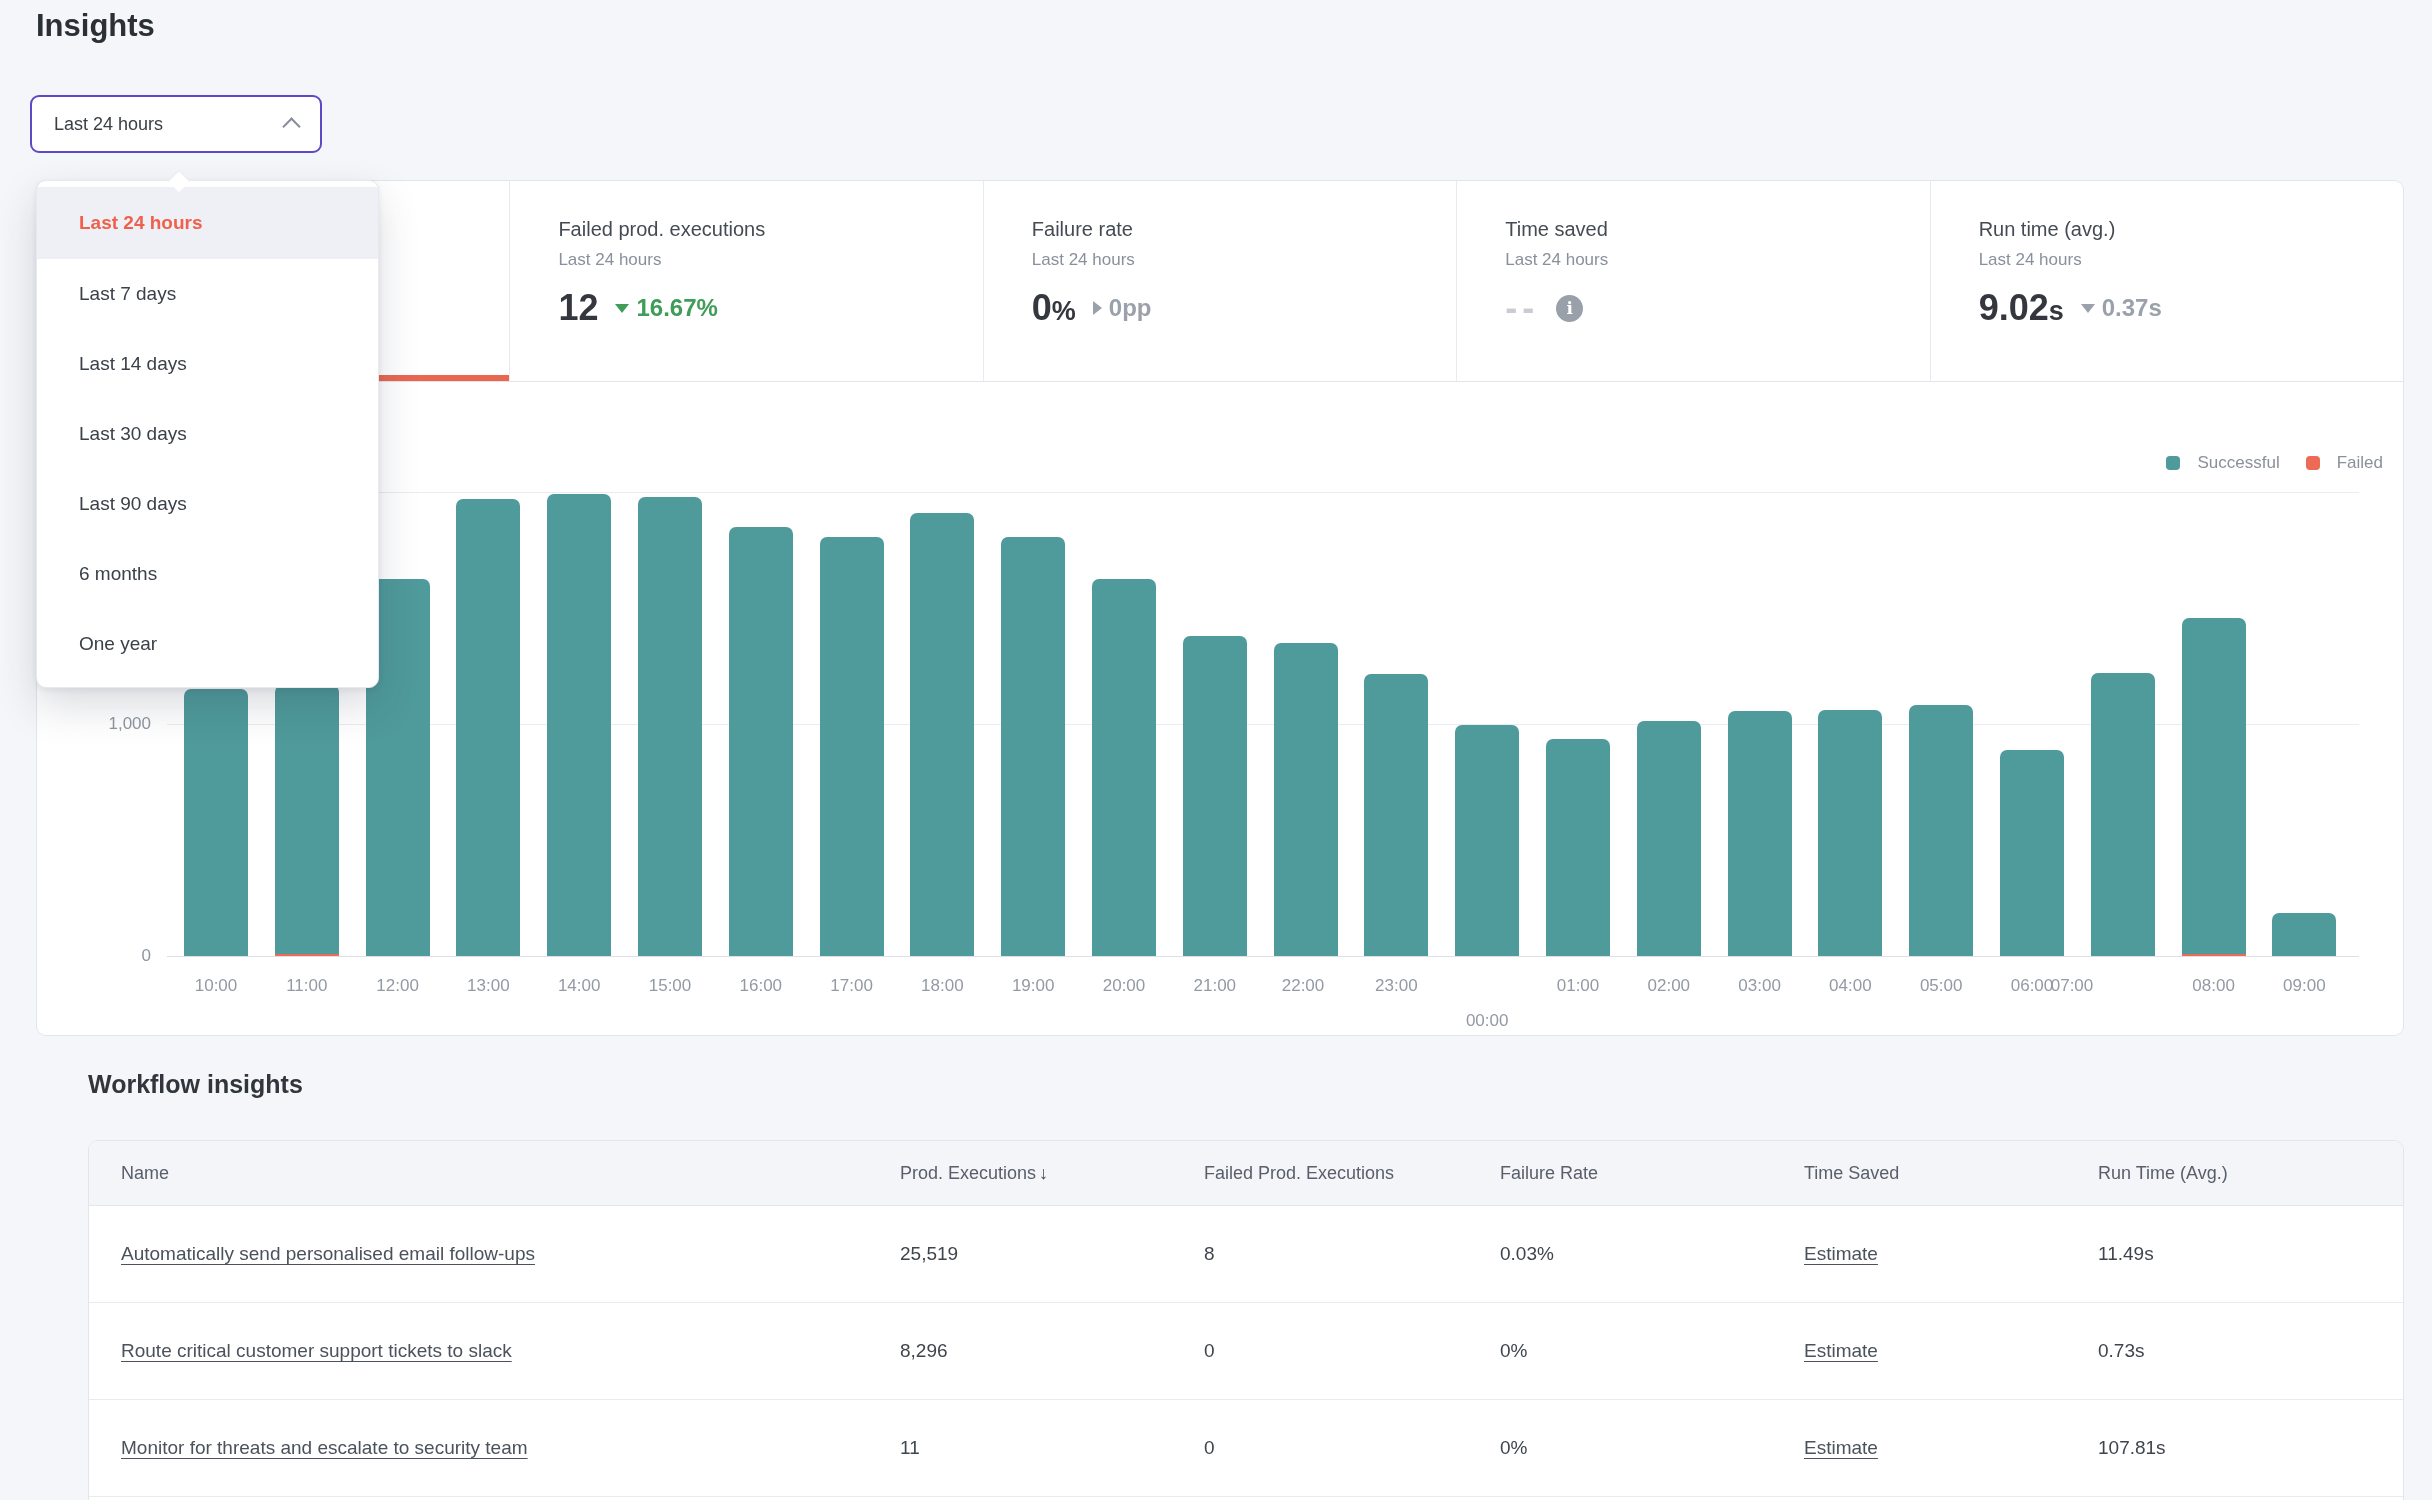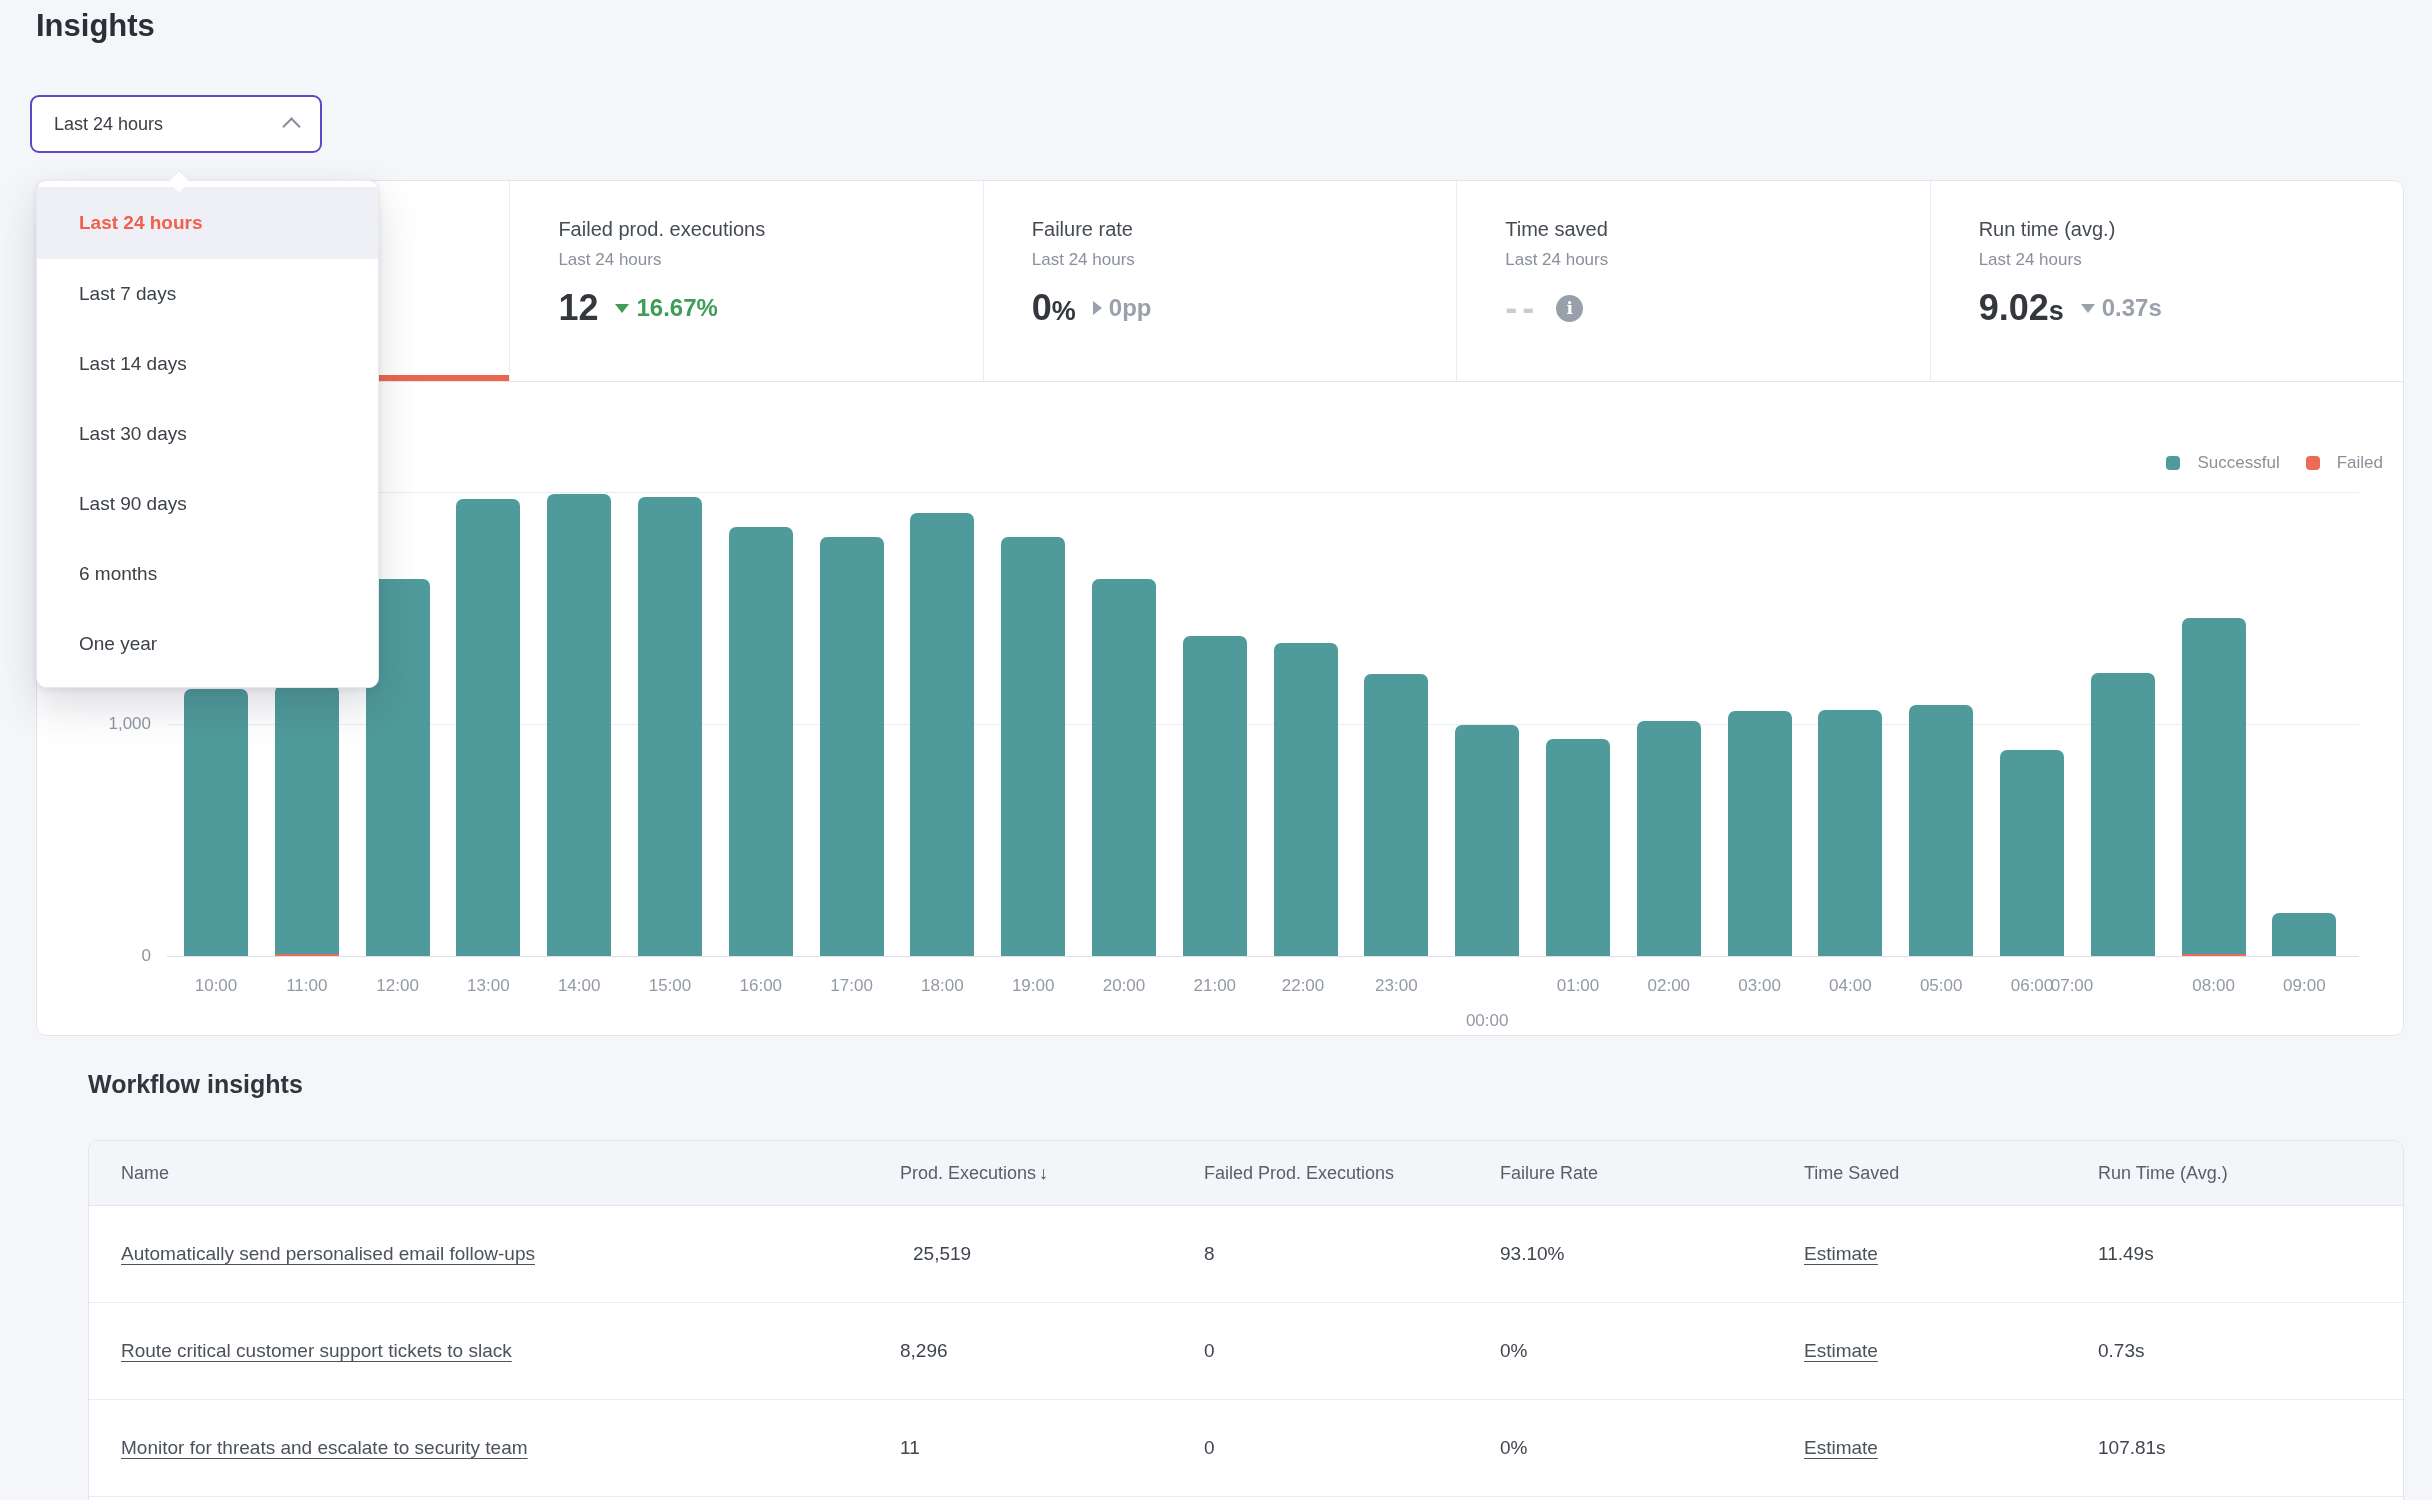--- a/index.html
+++ b/index.html
@@ -249,23 +249,23 @@
         <div class="th" style="left: 1115px;">Failed Prod. Executions</div>
         <div class="th" style="left: 1411px;">Failure Rate</div>
         <div class="th" style="left: 1715px;">Time Saved</div>
         <div class="th" style="left: 2009px;">Run Time (Avg.)</div>
       </div>
     <div id="tbody">
         <div class="trow">
           <div class="td" style="left: 32px;">
             <span class="cell-link">Automatically send personalised email follow-ups</span>
           </div>
-          <div class="td" style="left: 811px; margin-left: 13px;">25,519</div>
+          <div class="td" style="left: 811px;">25,519</div>
           <div class="td" style="left: 1115px;">8</div>
-          <div class="td" style="left: 1411px;">93.10%</div>
+          <div class="td" style="left: 1411px;">0.03%</div>
           <div class="td" style="left: 1715px;">
             <span class="cell-link">Estimate</span>
           </div>
           <div class="td" style="left: 2009px;">11.49s</div>
         </div>
         <div class="trow">
           <div class="td" style="left: 32px;">
             <span class="cell-link">Route critical customer support tickets to slack</span>
           </div>
           <div class="td" style="left: 811px;">8,296</div>

